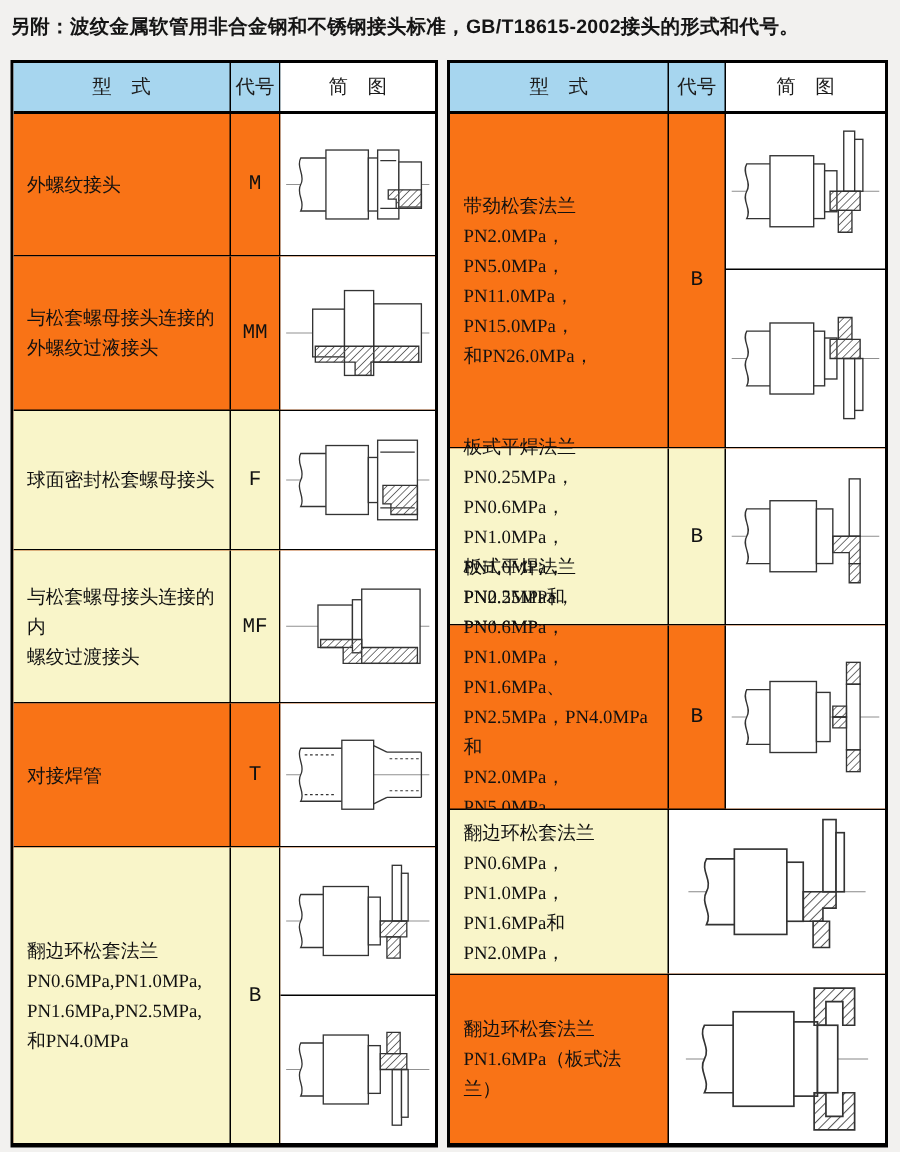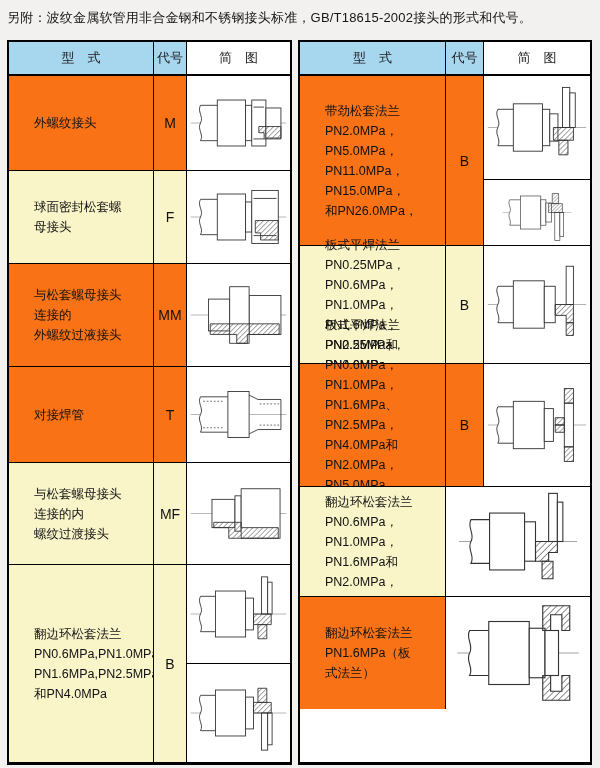--- a/index.html
+++ b/index.html
@@ -1,31 +1,31 @@
 <!DOCTYPE html>
 <html style="--header-bg: #a7d6ef; --highlight-bg: #f9f5c9; --border: #000000; --page-bg: #f2f1ef;"><head>
 <meta charset="utf-8">
 <style>
   *{box-sizing:border-box;margin:0;padding:0}
   html,body{width:600px;height:768px}
   body{background:#f2f1ef;font-family:"Liberation Sans","DejaVu Sans",sans-serif;position:relative;overflow:hidden}
-  .title{position:absolute;left:7px;top:9px;font-size:13px;font-weight:normal;color:#151515;letter-spacing:.2px;white-space:nowrap}
+  .title{position:absolute;left:7px;top:9px;font-size:13px;font-weight:bold;color:#151515;letter-spacing:.2px;white-space:nowrap}
   .tbl{position:absolute;top:40px;background:#fff;border:2px solid #000;border-bottom-width:3px;display:flex;flex-direction:column;overflow:hidden}
   .tbl-left{left:7px;width:285px;height:725px}
   .tbl-right{left:298px;width:294px;height:725px}
   .hdr{display:flex;flex:none;height:34px;background:var(--header-bg,#a7d6ef);border-bottom:2px solid #000}
   .hdr .hc{display:flex;align-items:center;justify-content:center;font-size:13px;color:#1c1c1c;border-right:1px solid #000}
   .hdr .hc:last-child{border-right:none}
   .row{display:flex;flex:none;border-bottom:1px solid #000;background:#f97316}
   .row:last-child{border-bottom:none}
-  .col-type{width:145px;border-right:1px solid #000;padding:6px 25px;display:flex;align-items:center;
+  .col-type{width:145px;border-right:1px solid #000;padding:6px 9px;display:flex;align-items:center;
             font-size:12.5px;line-height:1.6;color:#111;white-space:pre-line;
-            font-family:Liberation Sans, sans-serif}
+            font-family:Liberation Serif, serif}
   .col-code{width:33px;border-right:1px solid #000;display:flex;align-items:center;justify-content:center;
-            font-size:14px;color:#111;font-family:Liberation Sans, sans-serif}
+            font-size:14px;color:#111;font-family:Liberation Mono, monospace}
   .col-diag{flex:1;display:flex;flex-direction:column;background:#fff}
   .tbl-right .col-type{width:146px}
   .tbl-right .col-code{width:38px}
   .hl .col-type,.hl .col-code{background:var(--highlight-bg,#f9f5c9)}
   .d{flex:1;min-height:0;display:flex;align-items:center;justify-content:center;padding:2px}
   .d + .d{border-top:1px solid #000}
   .d svg{display:block;width:100%;height:100%}
 </style>
 </head>
 <body>
@@ -57,20 +57,42 @@
             <rect x="71" y="22" width="16" height="52" fill="#fff" stroke="#333" stroke-width="1"></rect>
             <line x1="73" y1="30" x2="85" y2="30" stroke="#333" stroke-width="1"></line>
             <line x1="73" y1="66" x2="85" y2="66" stroke="#333" stroke-width="1"></line>
             <rect x="87" y="31" width="17" height="34" fill="#fff" stroke="#333" stroke-width="1"></rect>
             <path d="M79 52 H104 V66 H85 V59 H79 Z" fill="url(#h1)" stroke="#333" stroke-width="1"></path>
           </svg>
         </div>
     </div>
   </div>
 
+  <div class="row" style="height:103px">
+    <div class="col-type">与松套螺母接头连接的
+外螺纹过液接头</div>
+    <div class="col-code">MM</div>
+    <div class="col-diag">
+      <div class="d">
+          <svg viewBox="0 0 112 96" preserveAspectRatio="xMidYMid meet">
+            <defs>
+              <pattern id="h3" width="4" height="4" patternUnits="userSpaceOnUse" patternTransform="rotate(45)">
+                <line x1="0" y1="0" x2="0" y2="4" stroke="#555" stroke-width="1.2"></line>
+              </pattern>
+            </defs>
+            <line x1="2" y1="48" x2="110" y2="48" stroke="#888" stroke-width="0.7"></line>
+            <rect x="22" y="30" width="24" height="36" fill="#fff" stroke="#333" stroke-width="1"></rect>
+            <rect x="68" y="26" width="36" height="44" fill="#fff" stroke="#333" stroke-width="1"></rect>
+            <rect x="46" y="16" width="22" height="64" fill="#fff" stroke="#333" stroke-width="1"></rect>
+            <path d="M24 58 H102 V70 H66 V80 H54 V70 H24 Z" fill="url(#h3)" stroke="#333" stroke-width="1"></path>
+          </svg>
+        </div>
+    </div>
+  </div>
+
   <div class="row hl" style="height:93px">
     <div class="col-type">球面密封松套螺母接头</div>
     <div class="col-code">F</div>
     <div class="col-diag">
       <div class="d">
           <svg viewBox="0 0 112 96" preserveAspectRatio="xMidYMid meet">
             <defs>
               <pattern id="h2" width="4" height="4" patternUnits="userSpaceOnUse" patternTransform="rotate(45)">
                 <line x1="0" y1="0" x2="0" y2="4" stroke="#555" stroke-width="1.2"></line>
               </pattern>
@@ -81,37 +103,37 @@
             <rect x="64" y="31" width="7" height="34" fill="#fff" stroke="#333" stroke-width="1"></rect>
             <rect x="71" y="18" width="30" height="60" fill="#fff" stroke="#333" stroke-width="1"></rect>
             <line x1="73" y1="27" x2="99" y2="27" stroke="#333" stroke-width="1"></line>
             <line x1="73" y1="69" x2="99" y2="69" stroke="#333" stroke-width="1"></line>
             <path d="M75 52 H101 V74 H81 V66 H75 Z" fill="url(#h2)" stroke="#333" stroke-width="1"></path>
           </svg>
         </div>
     </div>
   </div>
 
-  <div class="row" style="height:103px">
-    <div class="col-type">与松套螺母接头连接的
-外螺纹过液接头</div>
-    <div class="col-code">MM</div>
-    <div class="col-diag">
-      <div class="d">
-          <svg viewBox="0 0 112 96" preserveAspectRatio="xMidYMid meet">
-            <defs>
-              <pattern id="h3" width="4" height="4" patternUnits="userSpaceOnUse" patternTransform="rotate(45)">
-                <line x1="0" y1="0" x2="0" y2="4" stroke="#555" stroke-width="1.2"></line>
-              </pattern>
-            </defs>
-            <line x1="2" y1="48" x2="110" y2="48" stroke="#888" stroke-width="0.7"></line>
-            <rect x="22" y="30" width="24" height="36" fill="#fff" stroke="#333" stroke-width="1"></rect>
-            <rect x="68" y="26" width="36" height="44" fill="#fff" stroke="#333" stroke-width="1"></rect>
-            <rect x="46" y="16" width="22" height="64" fill="#fff" stroke="#333" stroke-width="1"></rect>
-            <path d="M24 58 H102 V70 H66 V80 H54 V70 H24 Z" fill="url(#h3)" stroke="#333" stroke-width="1"></path>
+  <div class="row hl" style="height:102px">
+    <div class="col-type">与松套螺母接头连接的内
+螺纹过渡接头</div>
+    <div class="col-code">MF</div>
+    <div class="col-diag">
+      <div class="d">
+          <svg viewBox="0 0 112 96" preserveAspectRatio="xMidYMid meet">
+            <defs>
+              <pattern id="h4" width="4" height="4" patternUnits="userSpaceOnUse" patternTransform="rotate(45)">
+                <line x1="0" y1="0" x2="0" y2="4" stroke="#555" stroke-width="1.2"></line>
+              </pattern>
+            </defs>
+            <line x1="2" y1="48" x2="110" y2="48" stroke="#888" stroke-width="0.7"></line>
+            <rect x="26" y="32" width="26" height="32" fill="#fff" stroke="#333" stroke-width="1"></rect>
+            <rect x="52" y="28" width="7" height="40" fill="#fff" stroke="#333" stroke-width="1"></rect>
+            <rect x="59" y="20" width="44" height="56" fill="#fff" stroke="#333" stroke-width="1"></rect>
+            <path d="M28 58 H59 V64 H101 V76 H45 V64 H28 Z" fill="url(#h4)" stroke="#333" stroke-width="1"></path>
           </svg>
         </div>
     </div>
   </div>
 
   <div class="row" style="height:96px">
     <div class="col-type">对接焊管</div>
     <div class="col-code">T</div>
     <div class="col-diag">
       <div class="d">
@@ -131,42 +153,20 @@
             <line x1="104" y1="31" x2="104" y2="65" stroke="#333" stroke-width="1"></line>
             <line x1="16" y1="33" x2="40" y2="33" stroke="#333" stroke-width="0.8" stroke-dasharray="2 2"></line>
             <line x1="16" y1="63" x2="40" y2="63" stroke="#333" stroke-width="0.8" stroke-dasharray="2 2"></line>
             <line x1="80" y1="36" x2="102" y2="36" stroke="#333" stroke-width="0.8" stroke-dasharray="2 2"></line>
             <line x1="80" y1="60" x2="102" y2="60" stroke="#333" stroke-width="0.8" stroke-dasharray="2 2"></line>
           </svg>
         </div>
     </div>
   </div>
 
-  <div class="row hl" style="height:102px">
-    <div class="col-type">与松套螺母接头连接的内
-螺纹过渡接头</div>
-    <div class="col-code">MF</div>
-    <div class="col-diag">
-      <div class="d">
-          <svg viewBox="0 0 112 96" preserveAspectRatio="xMidYMid meet">
-            <defs>
-              <pattern id="h4" width="4" height="4" patternUnits="userSpaceOnUse" patternTransform="rotate(45)">
-                <line x1="0" y1="0" x2="0" y2="4" stroke="#555" stroke-width="1.2"></line>
-              </pattern>
-            </defs>
-            <line x1="2" y1="48" x2="110" y2="48" stroke="#888" stroke-width="0.7"></line>
-            <rect x="26" y="32" width="26" height="32" fill="#fff" stroke="#333" stroke-width="1"></rect>
-            <rect x="52" y="28" width="7" height="40" fill="#fff" stroke="#333" stroke-width="1"></rect>
-            <rect x="59" y="20" width="44" height="56" fill="#fff" stroke="#333" stroke-width="1"></rect>
-            <path d="M28 58 H59 V64 H101 V76 H45 V64 H28 Z" fill="url(#h4)" stroke="#333" stroke-width="1"></path>
-          </svg>
-        </div>
-    </div>
-  </div>
-
   <div class="row hl" style="height:197px">
     <div class="col-type">翻边环松套法兰
 PN0.6MPa,PN1.0MPa,
 PN1.6MPa,PN2.5MPa,
 和PN4.0MPa</div>
     <div class="col-code">B</div>
     <div class="col-diag">
       <div class="d">
           <svg viewBox="0 0 112 96" preserveAspectRatio="xMidYMid meet">
             <defs>
@@ -205,21 +205,21 @@
   </div>
 </div>
 
 <div class="tbl tbl-right">
   <div class="hdr">
     <div class="hc col-type">型　式</div>
     <div class="hc col-code">代号</div>
     <div class="hc col-diag" style="align-items:center;justify-content:center">简　图</div>
   </div>
 
-  <div class="row" style="height:170px">
+  <div class="row" style="height:223px">
     <div class="col-type">带劲松套法兰
 PN2.0MPa，PN5.0MPa，
 PN11.0MPa，PN15.0MPa，
 和PN26.0MPa，</div>
     <div class="col-code">B</div>
     <div class="col-diag">
       <div class="d" style="flex:0 0 103px">
           <svg viewBox="0 0 112 96" preserveAspectRatio="xMidYMid meet">
             <defs>
               <pattern id="h8" width="4" height="4" patternUnits="userSpaceOnUse" patternTransform="rotate(45)">

